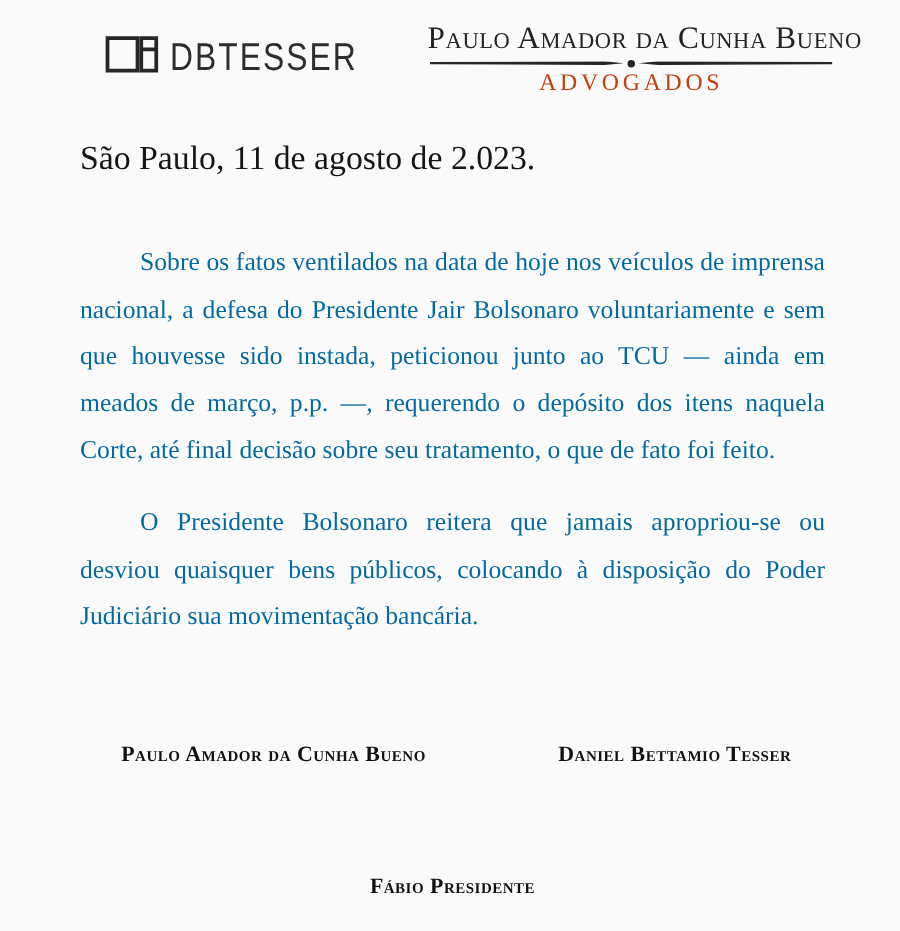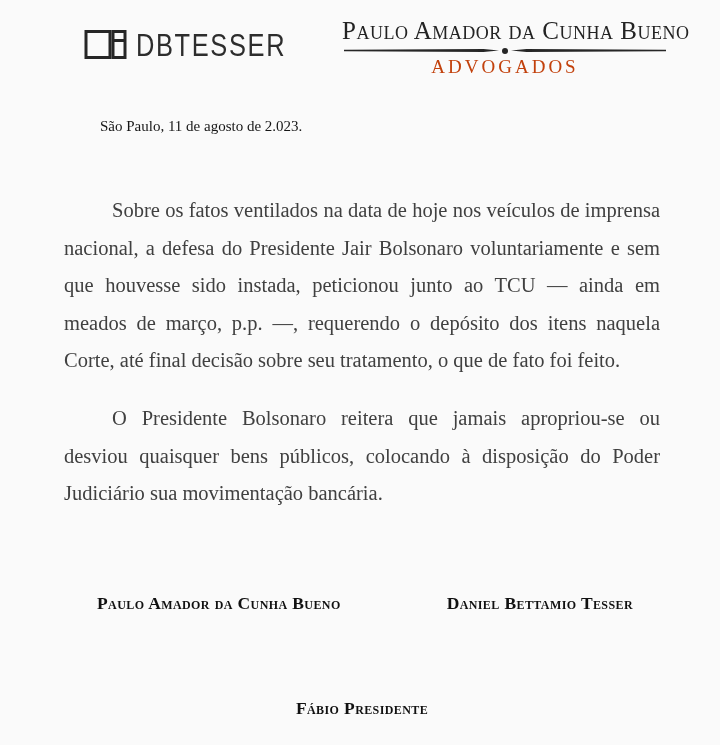--- a/index.html
+++ b/index.html
@@ -87,30 +87,29 @@
     letter-spacing: 3px;
     color: #c2410c;
   }
 
   
   .main {
     padding: 0 60px 0 64px;
   }
   .dateline {
     margin-top: 20px;
-    font-size: 15px;
+    font-size: 27px;
     line-height: 28px;
-    margin-left: 36px;
   }
   .para {
     font-size: 20.5px;
     line-height: 37.5px;
     text-align: justify;
     text-indent: 48px;
-    color: #404040;
+    color: #0369a1;
   }
   .para-1 { margin-top: 52px; }
   .para-2 { }
 
   
   .sig-row {
     margin-top: 80px;
     display: flex;
     justify-content: space-between;
     padding: 0 27px 0 33px;

